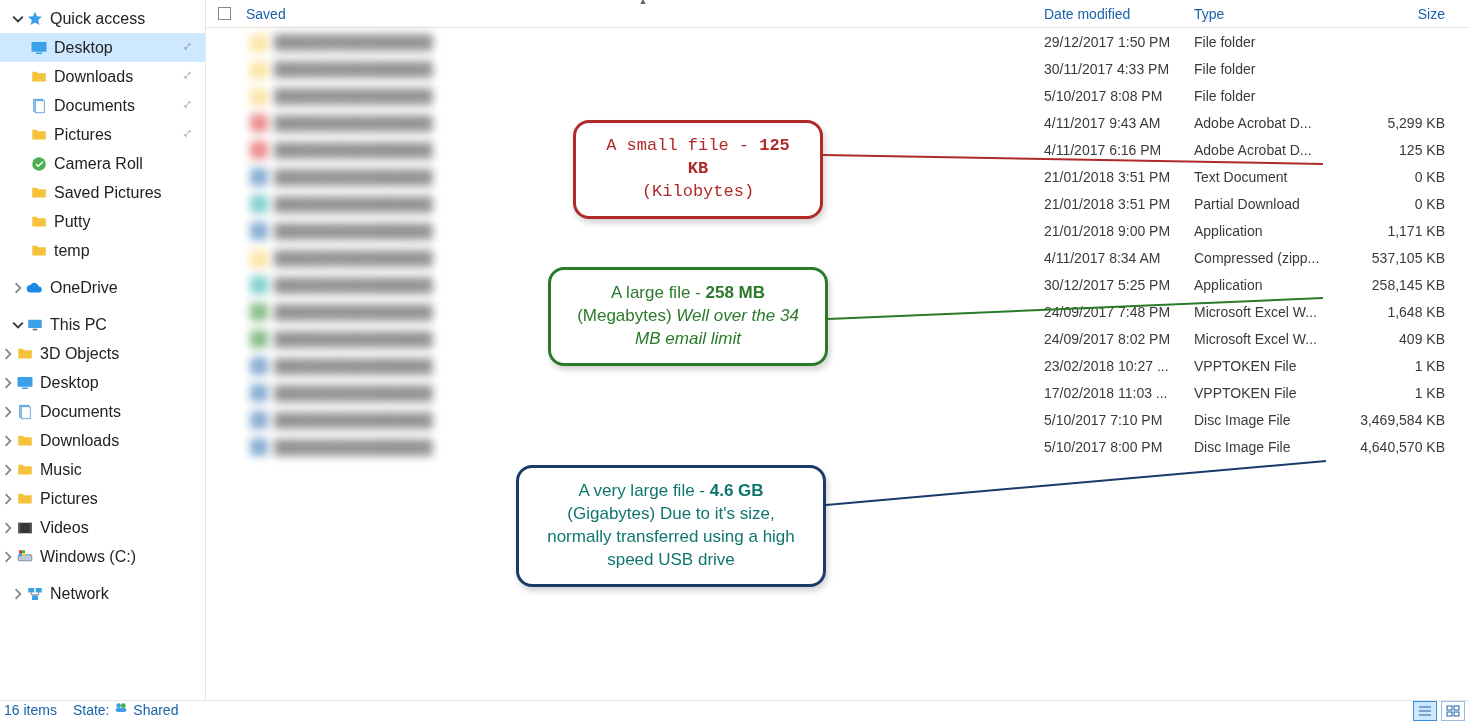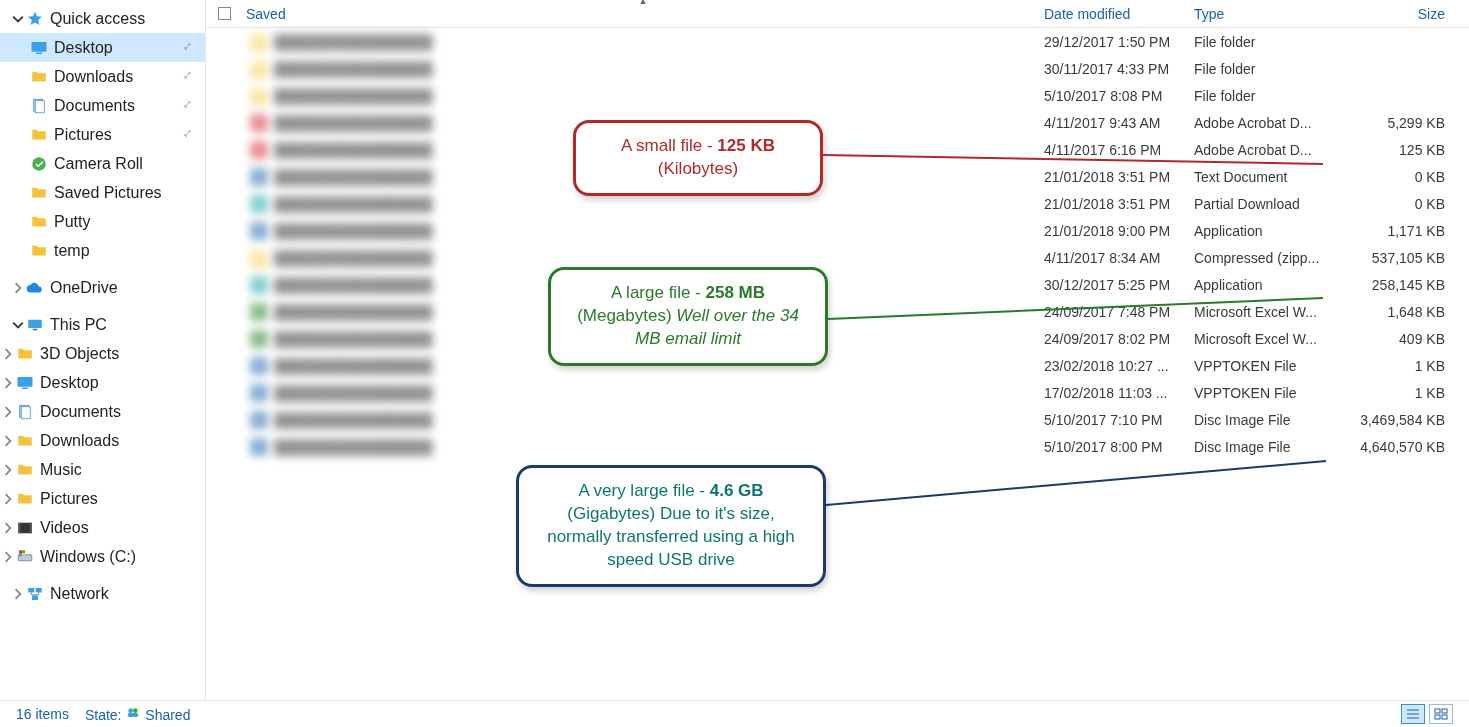--- a/index.html
+++ b/index.html
@@ -32,28 +32,28 @@
   .row .col-name { display:flex; align-items:center; }
   .blurred { filter: blur(4px); opacity:.55; }
   .file-icon { width:18px; height:18px; display:inline-block; margin:0 6px 0 4px; border-radius:2px; }
   .yellow-ico { background:linear-gradient(#ffe28a,#f5c23b); }
   .red-ico { background:#d33; }
   .green-ico { background:#2a8a2a; }
   .blue-ico { background:#2a6db3; }
   .teal-ico { background:#2aa; }
   
   .callout { position:absolute; border:3px solid; border-radius:16px; padding:12px 20px; font-size:17px; text-align:center; font-family:Arial,sans-serif; background:#fff; box-shadow:2px 4px 6px rgba(0,0,0,.18); line-height:1.35; }
-  .callout.red { color:#b02a2a; border-color:#b02a2a; }
+  .callout.red { color:#b02a2a; border-color:#b02a2a;font-family:Liberation Mono, monospace; }
   .callout.green { color:#2a7a2a; border-color:#2a7a2a; }
   .callout.navy { color:#0f766e; border-color:#1a3a6a; }
   .callout b { font-weight:700; }
   .callout i { font-style:italic; }
   .leader { position:absolute; pointer-events:none; }
   
-  .statusbar { height:27px; border-top:1px solid #e5e5e5; display:flex; align-items:center; padding:0 16px; font-size:14px; color:#2a5a9a; justify-content:space-between; }
+  .statusbar { height:27px; border-top:1px solid #e5e5e5; display:flex; align-items:flex-start; padding:0 4px; font-size:14px; color:#2a5a9a; justify-content:space-between; }
   .statusbar .left { display:flex; align-items:center; gap:16px; color:#1a61a9;}
   .statusbar .right { display:flex; gap:4px; }
   .view-btn { width:24px; height:20px; border:1px solid #9bbbe0; display:inline-flex; align-items:center; justify-content:center; font-size:12px; }
   .view-btn.active { background:#cde8ff; border-color:#3a8ed8; }
   .checkbox-outline { width:13px; height:13px; border:1px solid #888; display:inline-block; }
   .share-icon { display:inline-flex; align-items:center; }
 </style>
 </head>
 <body>
 

